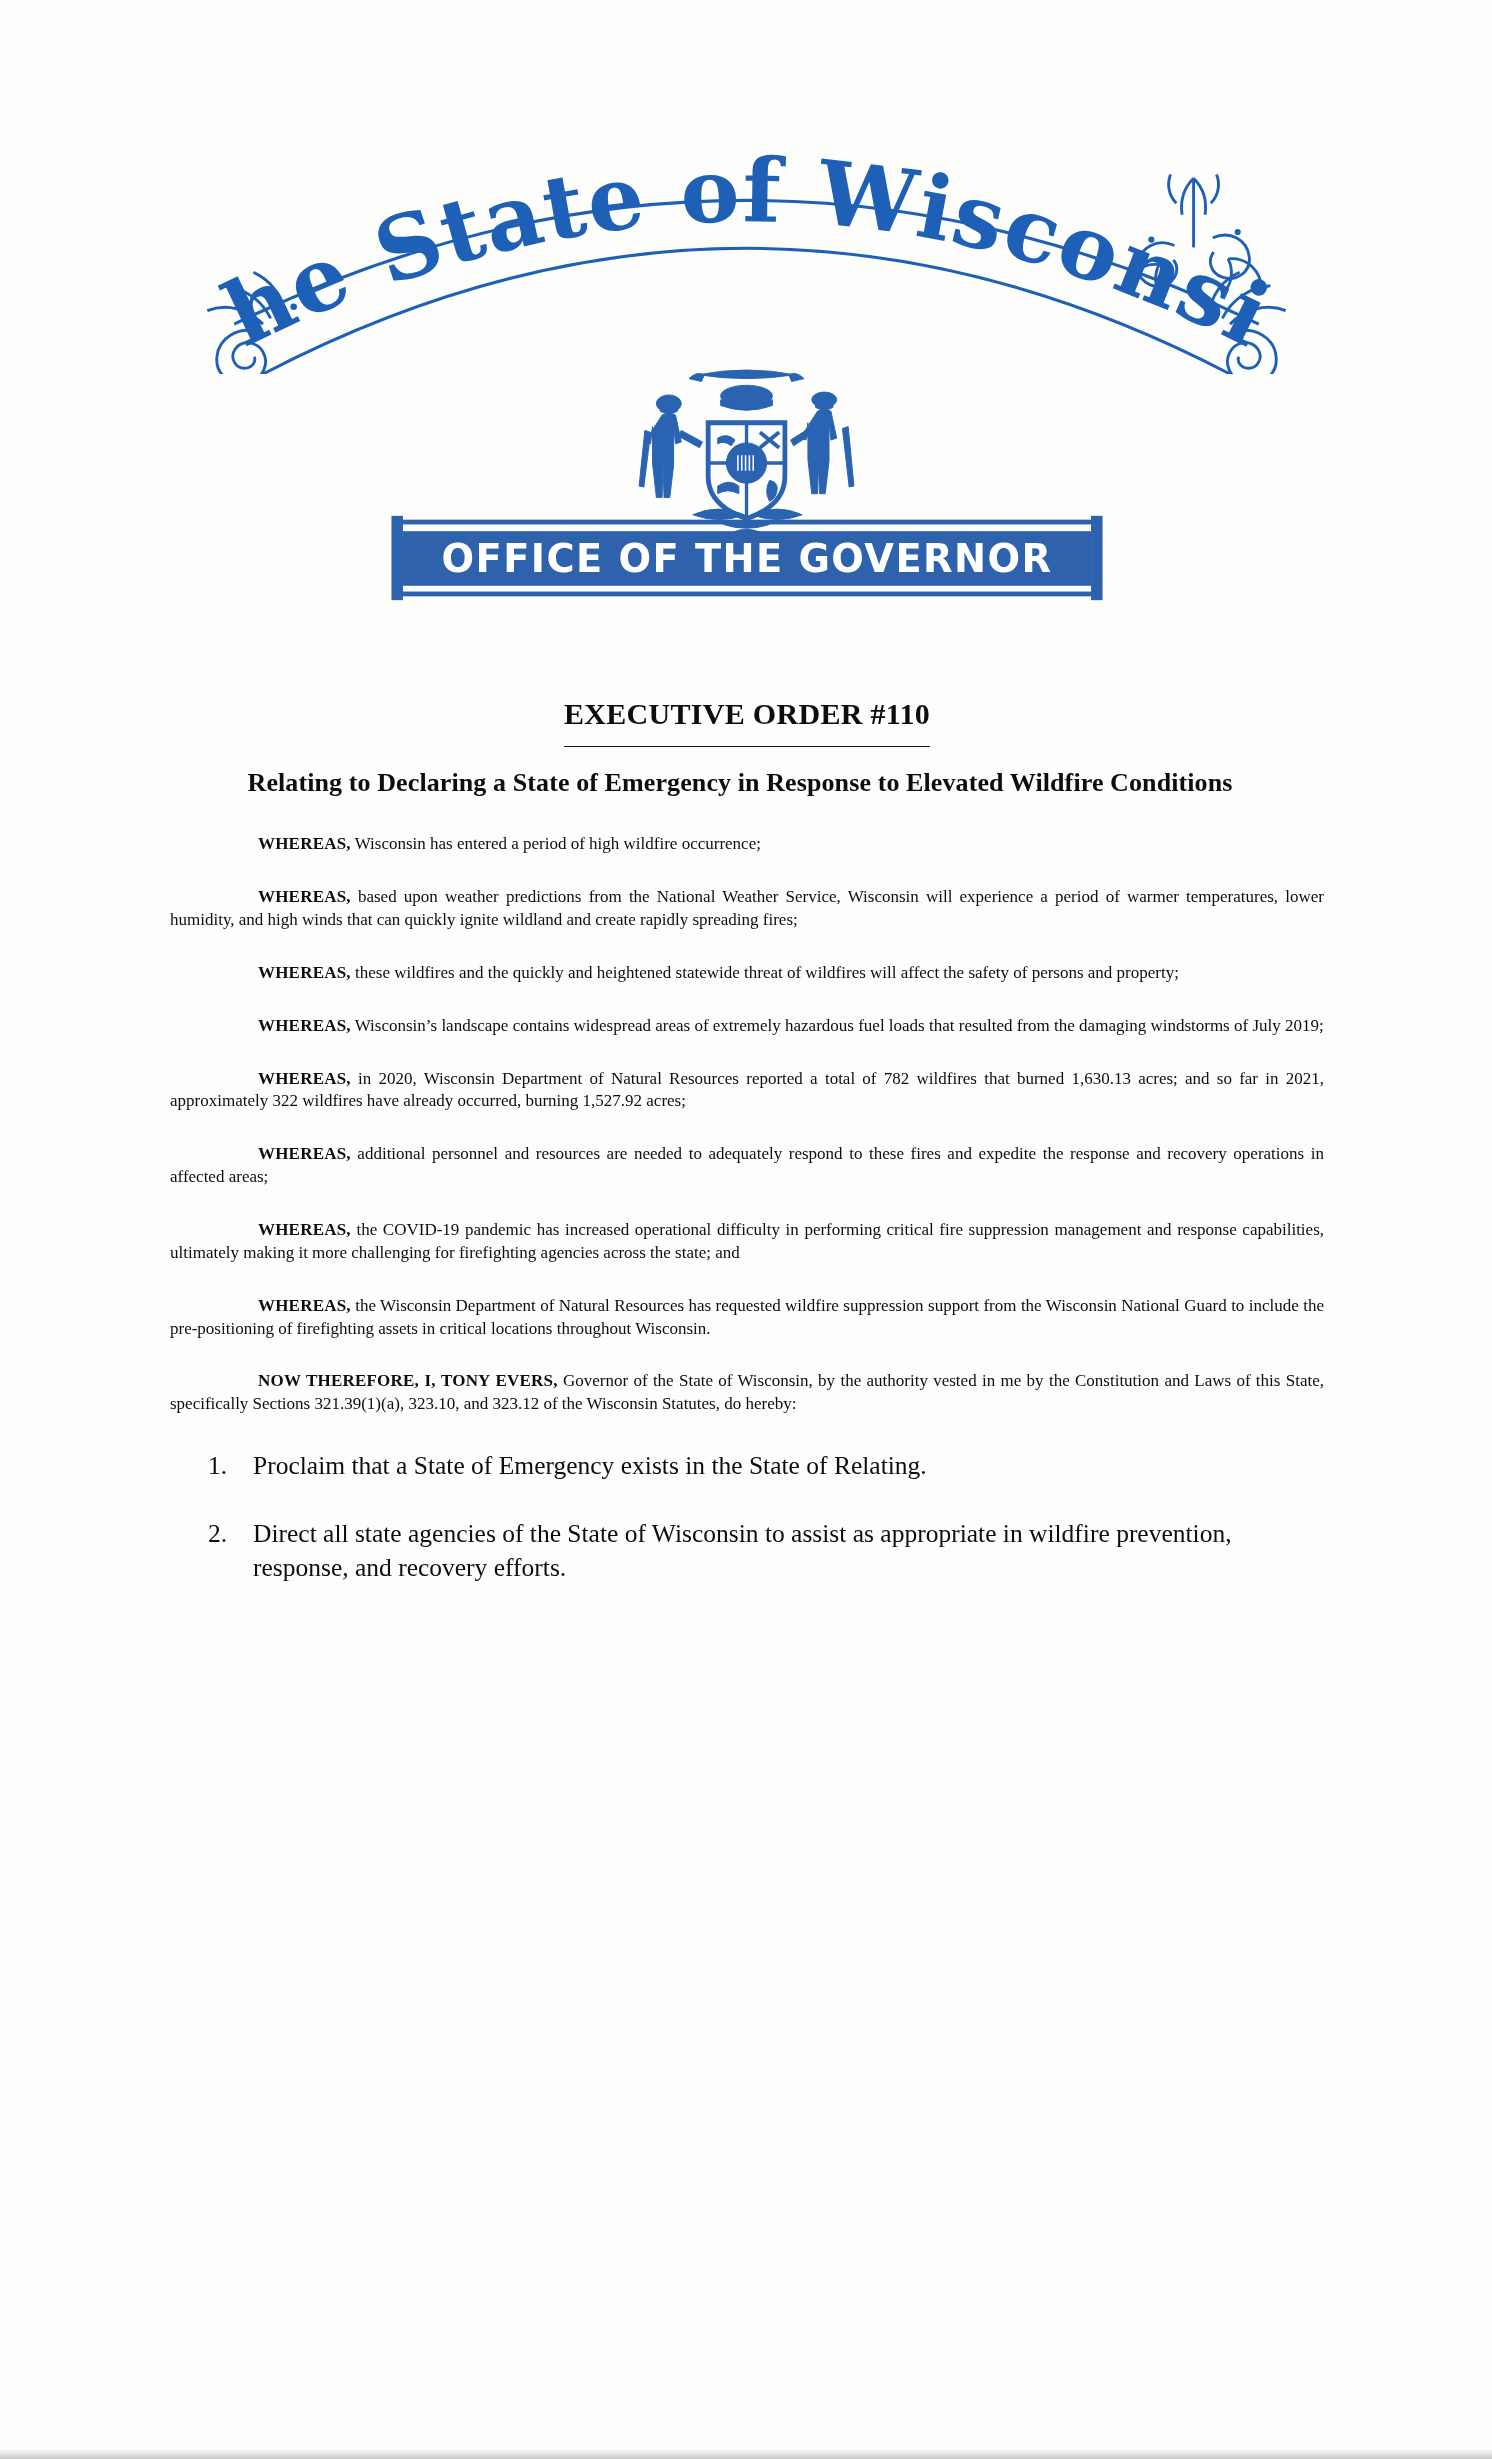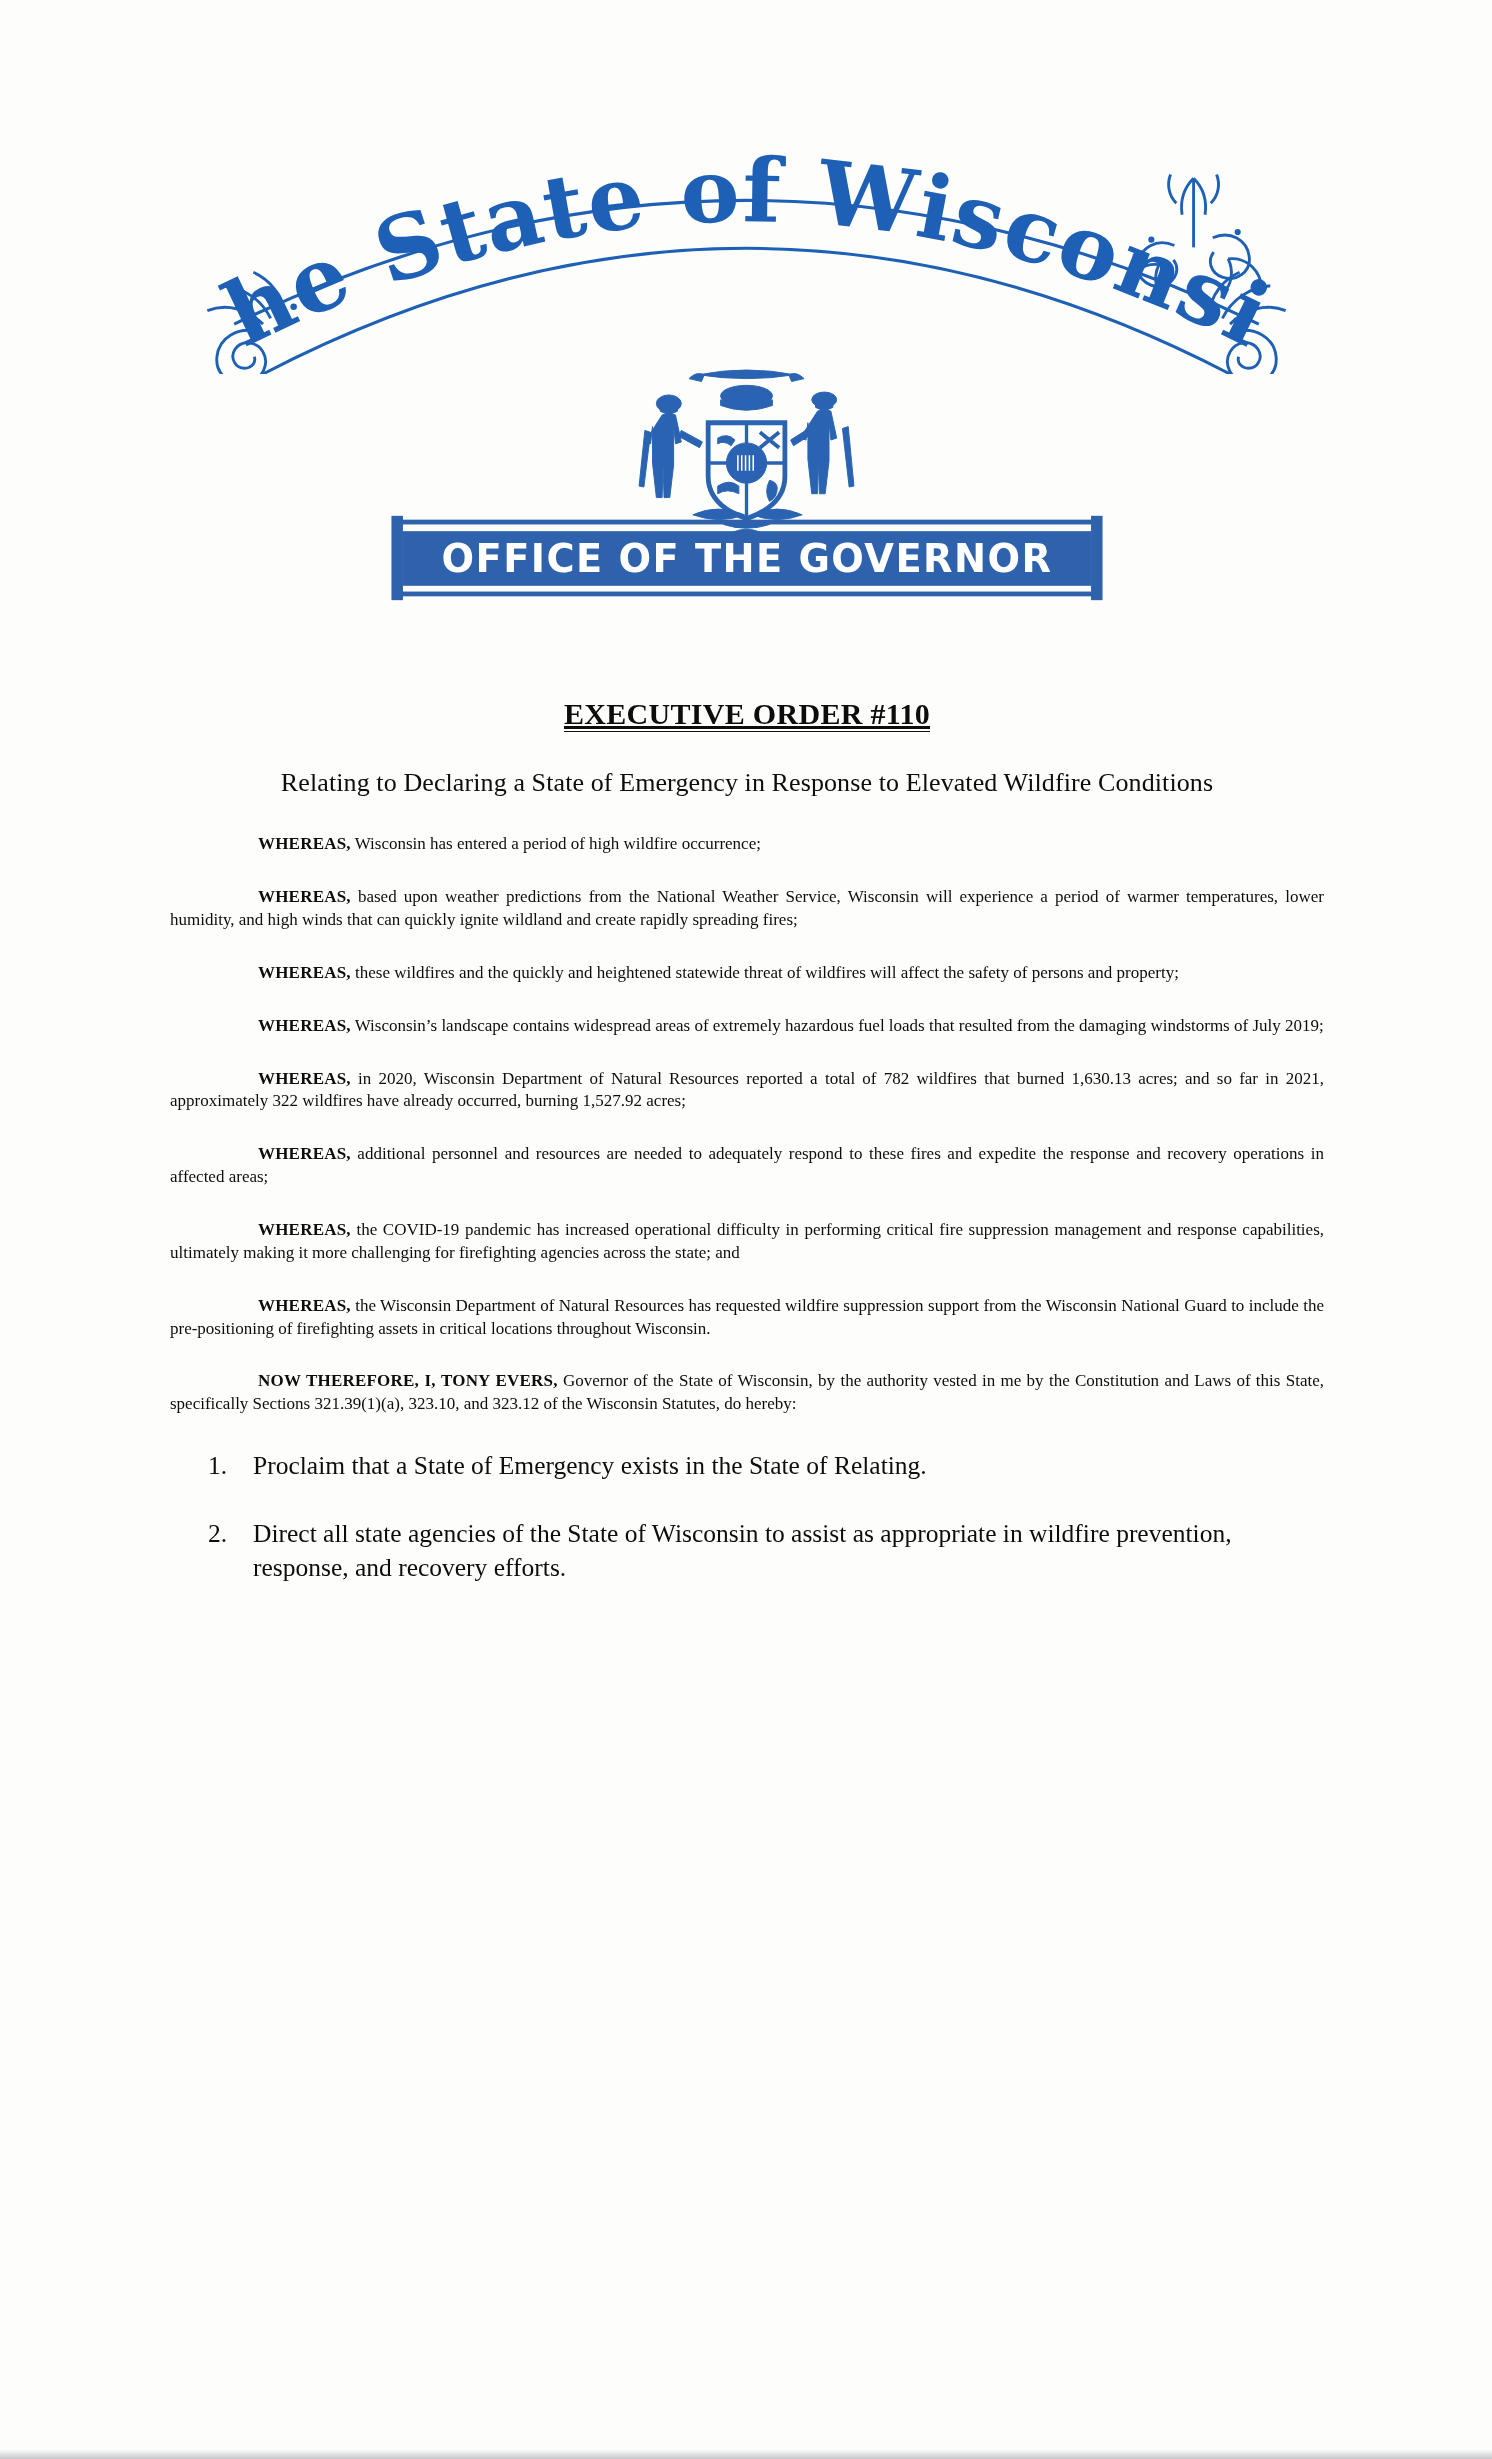--- a/index.html
+++ b/index.html
@@ -75,27 +75,26 @@
   .eo-title {
     text-align: center;
     font-weight: bold;
     font-size: 30px;
     letter-spacing: 0.3px;
     margin: 0 0 5.8px 0;
     padding-top: 25px;
   }
   .eo-title span {
     border-bottom: 1.9px solid #131313;
-    padding-bottom: 1px;
-    text-decoration: underline;
+    padding-bottom: 16px;
   }
 
   .eo-subtitle {
-    text-align: center;
-    font-weight: normal;
+    text-align: left;
+    font-weight: bold;
     font-size: 26px;
     line-height: 1.32;
     margin: 35px auto 0 auto;
     width: 999px;
     letter-spacing: 0.1px;
   }
 
   .clauses { margin-top: 33px; }
 
   p.clause {

